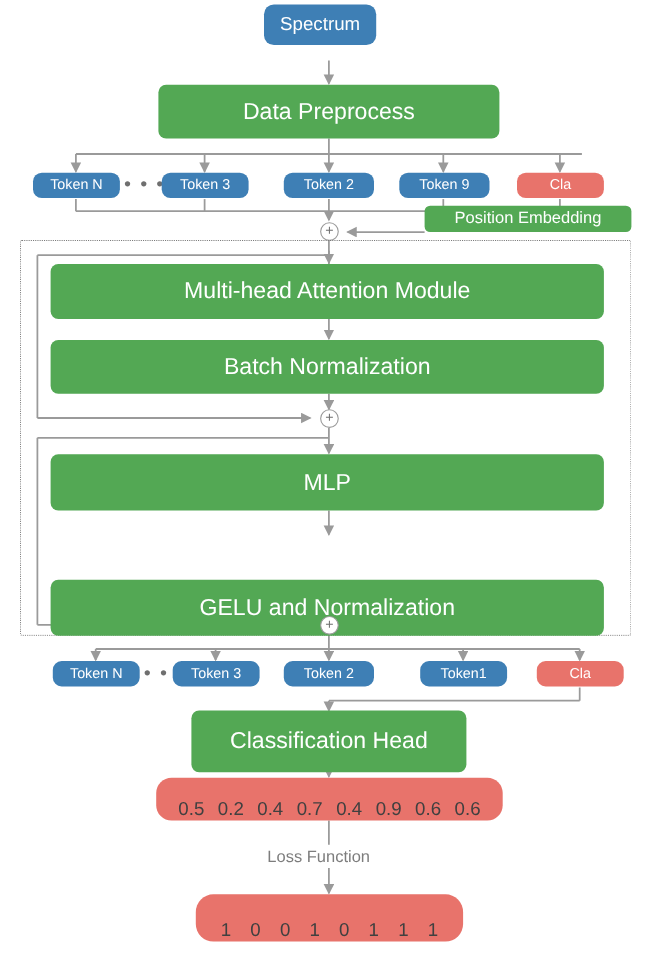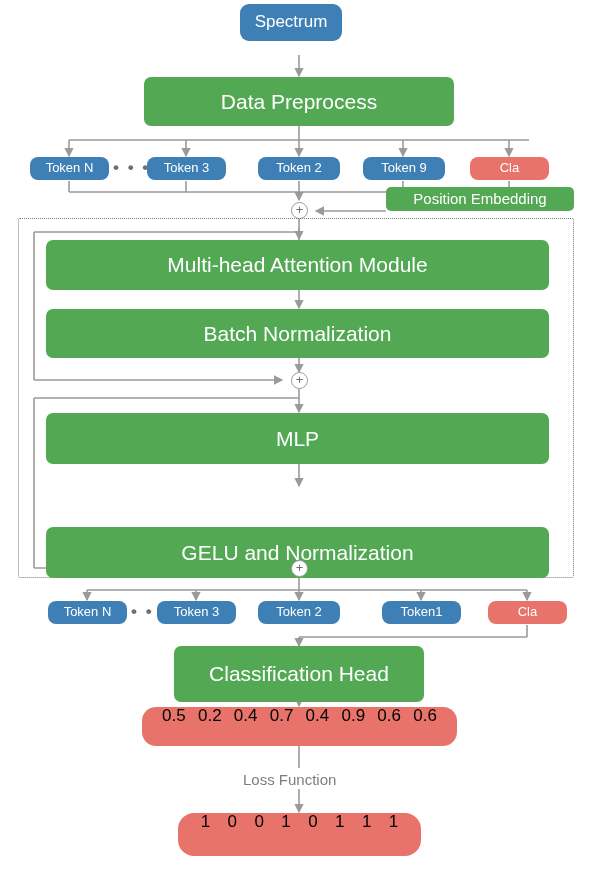--- a/index.html
+++ b/index.html
@@ -87,23 +87,23 @@
   }
   .loss-label {
     position: absolute;
     color: #7d7d7d;
     font-size: 15px;
     white-space: nowrap;
   }
   .vec {
     position: absolute;
     display: flex;
-    align-items: flex-start;
+    align-items: flex-end;
     justify-content: space-around;
-    color: #000000;
+    color: #404040;
     font-size: 17px;
     box-sizing: border-box;
     padding: 0 14px;
   }
   .vec span { flex: 1; text-align: center; }
   svg.wires {
     position: absolute;
     left: 0; top: 0;
     width: 600px;
     height: 874px;

